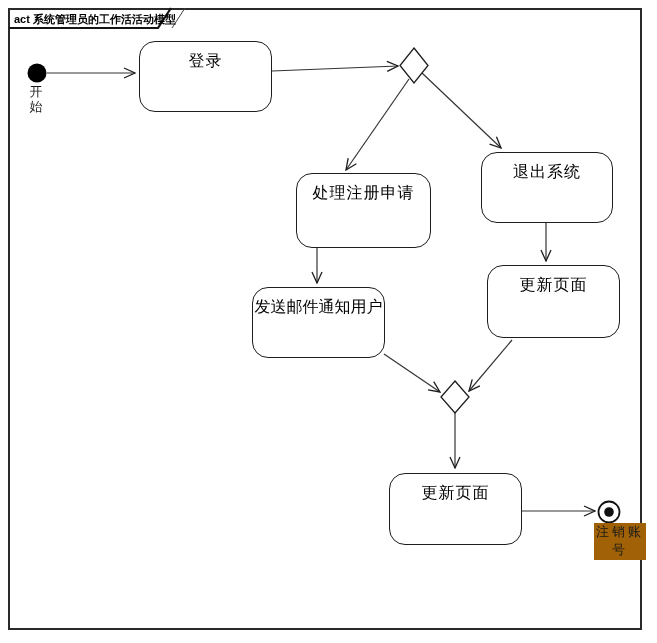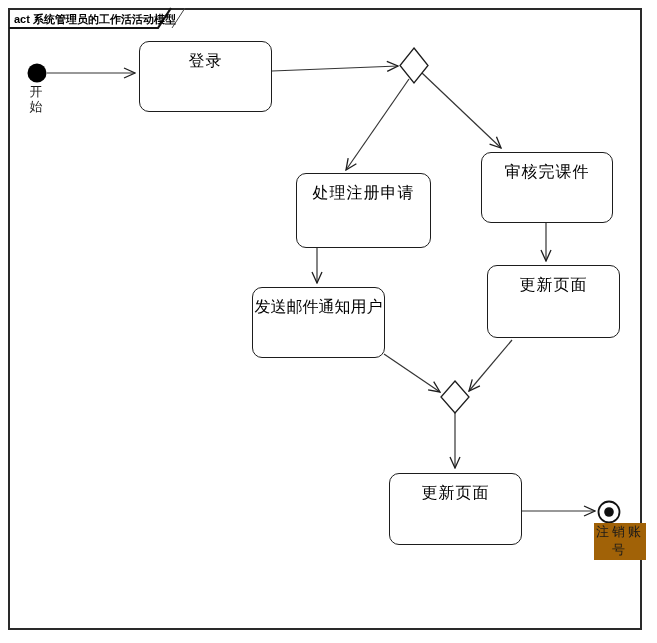--- a/index.html
+++ b/index.html
@@ -39,21 +39,21 @@
     font-weight: bold;
     font-size: 11px;
     color: #000000;
     white-space: nowrap;
     z-index: 3;
   }
   .activity {
     position: absolute;
     background: #ffffff;
     border: 1.4px solid #1d1d1d;
-    border-radius: 10px;
+    border-radius: 16px;
     z-index: 3;
     box-sizing: border-box;
   }
   .activity .label {
     display: block;
     text-align: center;
     padding-top: 9px;
     font-size: 16px;
     color: #000000;
     letter-spacing: 1px;
@@ -130,21 +130,21 @@
 
   <div class="activity act-login">
     <span class="label">登录</span>
   </div>
 
   <div class="activity act-process">
     <span class="label">处理注册申请</span>
   </div>
 
   <div class="activity act-review">
-    <span class="label">审核完课件</span>
+    <span class="label">退出系统</span>
   </div>
 
   <div class="activity act-update">
     <span class="label">更新页面</span>
   </div>
 
   <div class="activity act-send">
     <span class="label">发送邮件通知用户</span>
   </div>
 

